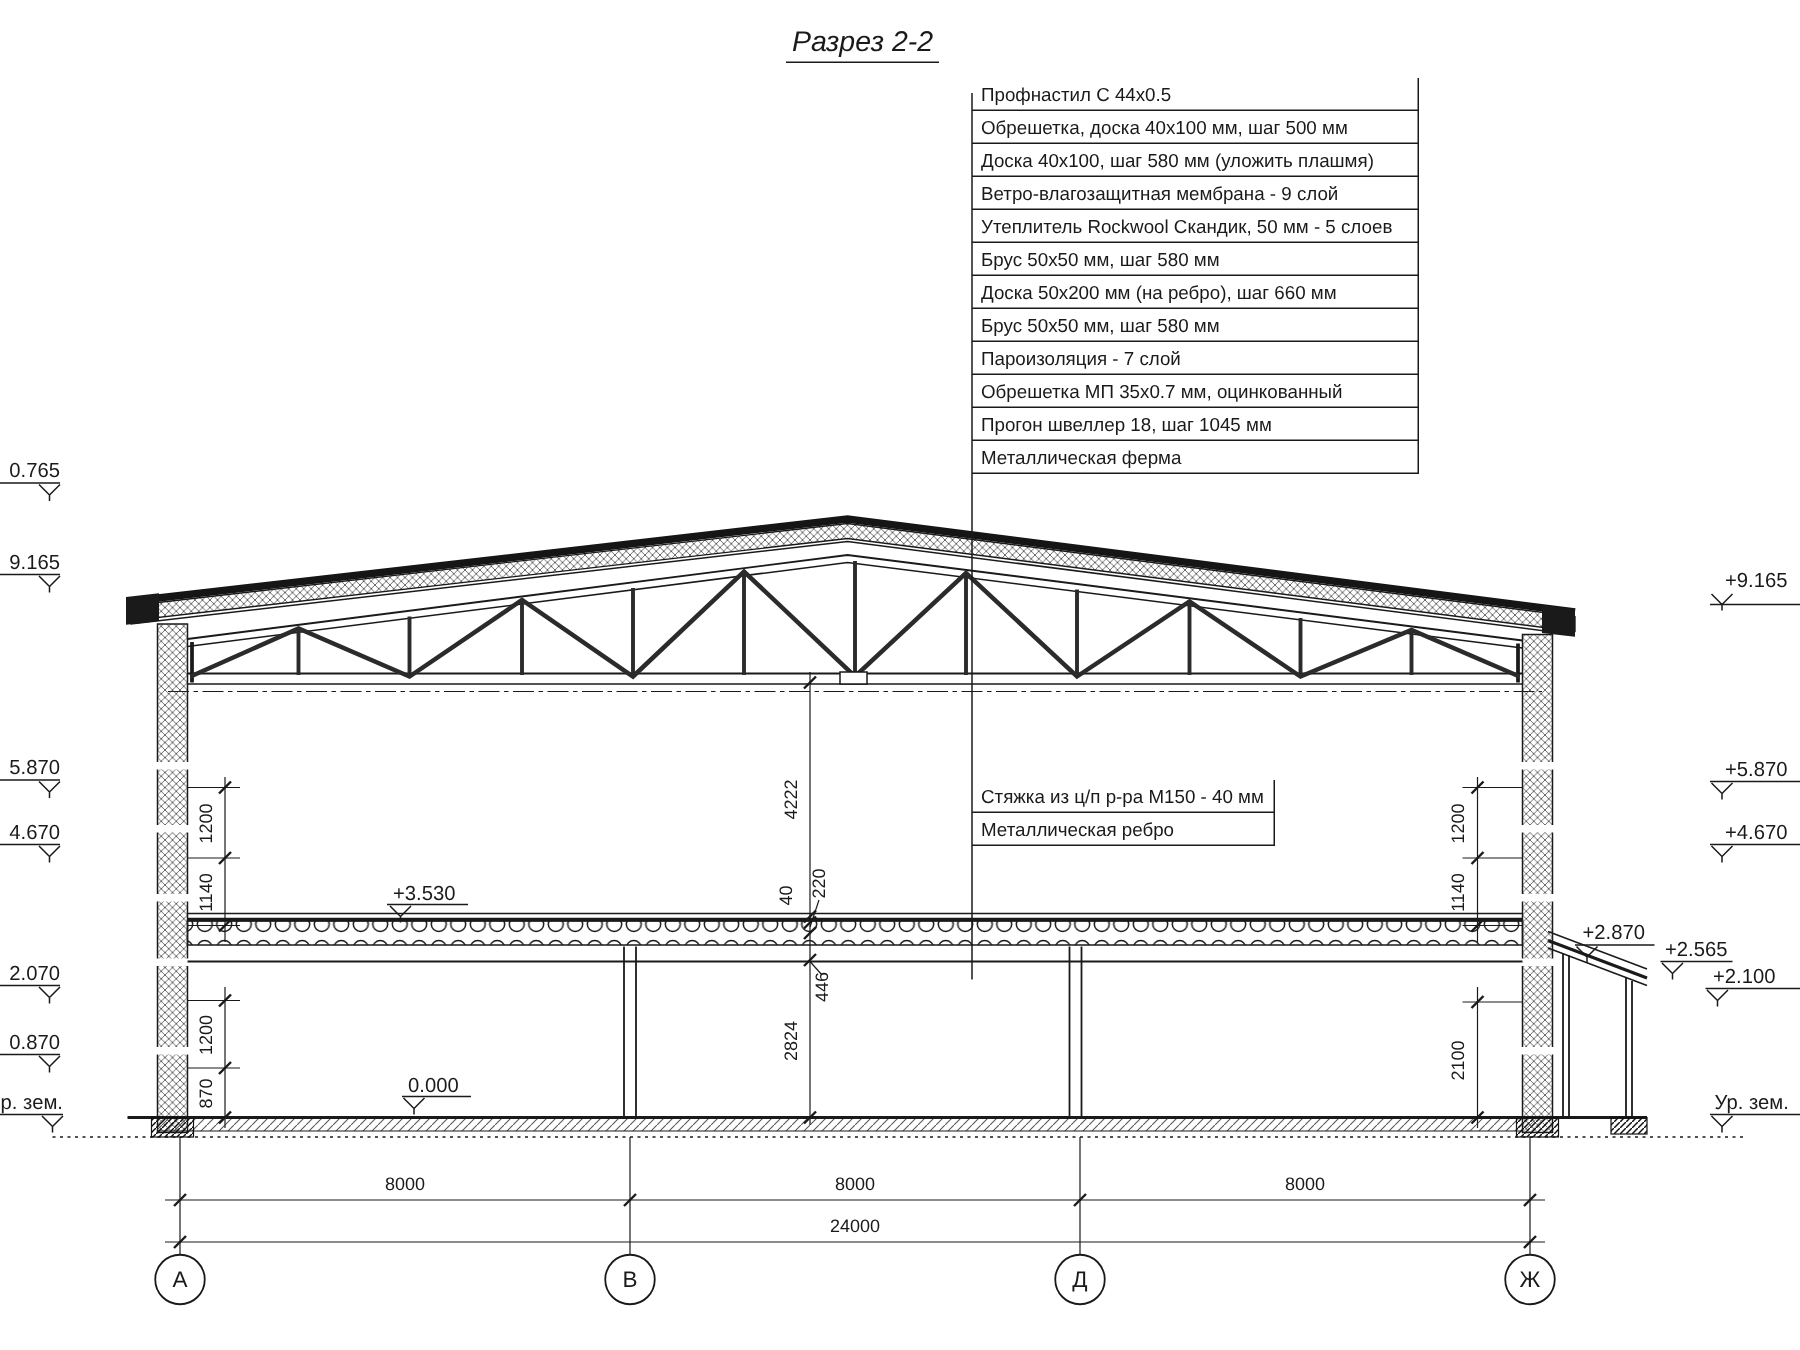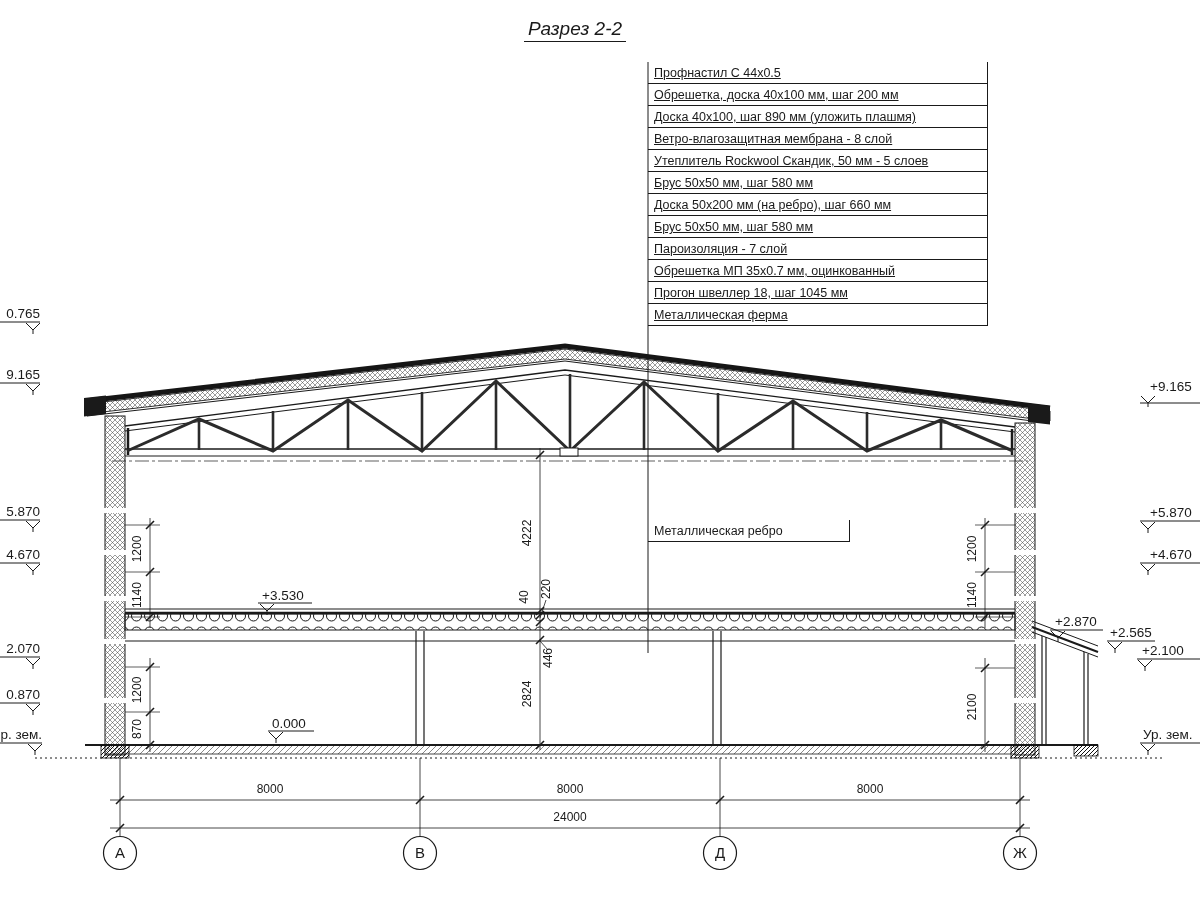--- a/index.html
+++ b/index.html
@@ -3,21 +3,21 @@
 <meta charset="utf-8">
 <style>
   html,body{margin:0;padding:0;background:#fff;width:1200px;height:900px;overflow:hidden;}
   .sheet{position:relative;width:1200px;height:900px;background:#fff;
          font-family:"Liberation Sans",sans-serif;color:#1a1a1a;}
   svg{position:absolute;left:0;top:0;}
   .title{position:absolute;left:490px;top:18px;width:170px;text-align:center;
          font-size:19px;font-style:italic;}
   .title span{border-bottom:1.6px solid #1a1a1a;padding:0 4px 2px;font-style:italic;}
   .callouts{position:absolute;left:648px;}
-  .callouts.roof{top:62px;width:340px;text-decoration:underline;}
+  .callouts.roof{top:52px;width:298px;}
   .callouts.floor{top:520px;width:202px;}
   .callouts .row{border-bottom:1.1px solid #1a1a1a;border-right:1.1px solid #1a1a1a;
                  padding:4px 6px 3px;font-size:12.5px;white-space:nowrap;line-height:14px;}
   text{font-family:"Liberation Sans",sans-serif;fill:#1a1a1a;}
   .lvl{font-size:13.5px;}
   .dim{font-size:12px;}
   .axis{font-size:15px;}
   .ln{stroke:#1a1a1a;}
 </style>
 </head>
@@ -274,30 +274,31 @@
     </g>
     <text class="lvl" x="262" y="600">+3.530</text>
     <text class="lvl" x="272" y="728">0.000</text>
   </g>
 </svg>
 
 <div class="title"><span>Разрез 2-2</span></div>
 
 <div class="callouts roof">
   <div class="row">Профнастил С 44х0.5</div>
-  <div class="row">Обрешетка, доска 40х100 мм, шаг 200 мм</div>
-  <div class="row">Доска 40х100, шаг 890 мм (уложить плашмя)</div>
-  <div class="row">Ветро-влагозащитная мембрана - 8 слой</div>
+  <div class="row">Обрешетка, доска 40х100 мм, шаг 500 мм</div>
+  <div class="row">Доска 40х100, шаг 580 мм (уложить плашмя)</div>
+  <div class="row">Ветро-влагозащитная мембрана - 9 слой</div>
   <div class="row">Утеплитель Rockwool Скандик, 50 мм - 5 слоев</div>
   <div class="row">Брус 50х50 мм, шаг 580 мм</div>
   <div class="row">Доска 50х200 мм (на ребро), шаг 660 мм</div>
   <div class="row">Брус 50х50 мм, шаг 580 мм</div>
   <div class="row">Пароизоляция - 7 слой</div>
   <div class="row">Обрешетка МП 35х0.7 мм, оцинкованный</div>
   <div class="row">Прогон швеллер 18, шаг 1045 мм</div>
   <div class="row">Металлическая ферма</div>
 </div>
 
 <div class="callouts floor">
+  <div class="row">Стяжка из ц/п р-ра М150 - 40 мм</div>
   <div class="row">Металлическая ребро</div>
 </div>
 
 </div>
 
 </body></html>

